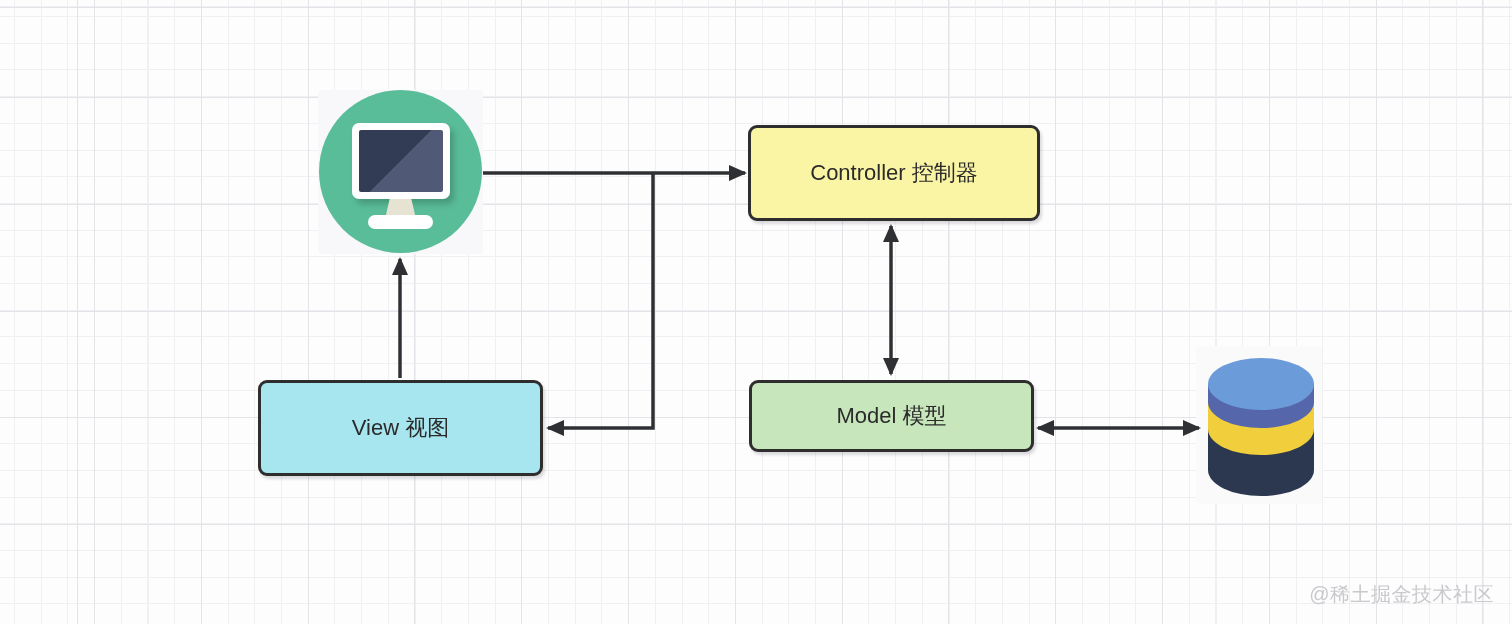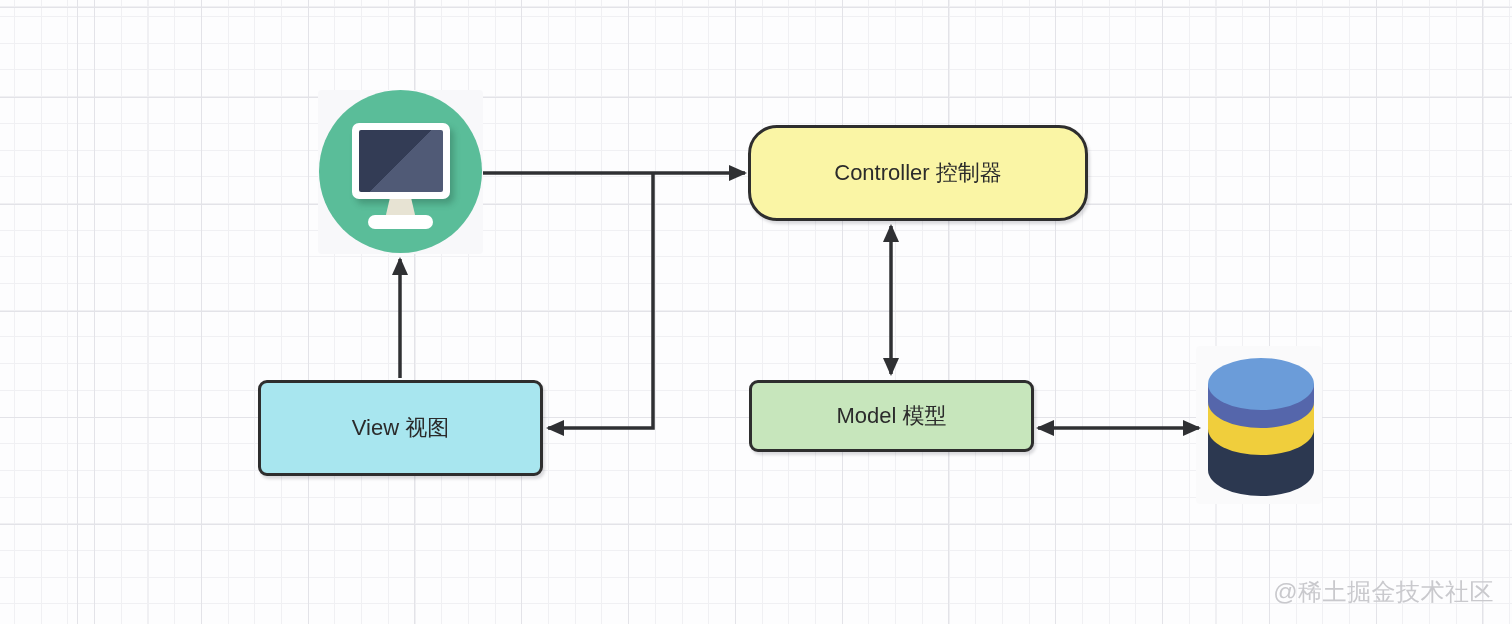--- a/index.html
+++ b/index.html
@@ -23,21 +23,21 @@
     position: absolute;
     border: 3px solid #2e2e2e;
     border-radius: 9px;
     display: flex;
     align-items: center;
     justify-content: center;
     font-size: 22px;
     color: #2b2b2b;
     box-shadow: 2px 3px 3px rgba(60,60,70,0.18);
   }
-  .node-controller { left: 748px; top: 125px; width: 340px; height: 96px; border-radius: 29px; }
+  .node-controller { left: 748px; top: 125px; width: 292px; height: 96px; }
   .node-view       { left: 258px; top: 380px; width: 285px; height: 96px; }
   .node-model      { left: 749px; top: 380px; width: 285px; height: 72px; }
 
   .icon-tile {
     position: absolute;
     border-radius: 4px;
   }
   .computer-tile { left: 318px; top: 90px; width: 165px; height: 164px; background: #f8f8fa; }
   .db-tile       { left: 1196px; top: 346px; width: 126px; height: 158px; background: #fafafb; }
 
@@ -69,21 +69,21 @@
     background: #ffffff;
     border-radius: 8px;
   }
 
   svg.edges { position: absolute; left: 0; top: 0; pointer-events: none; }
   .edge { fill: none; stroke-width: 3.5px; }
 
   .watermark {
     position: absolute;
     right: 18px; bottom: 16px;
-    font-size: 24px;
+    font-size: 20px;
     letter-spacing: 0.5px;
   }
 </style>
 </head>
 <body>
 
 <div class="canvas">
 
   <div class="icon-tile computer-tile">
     <div class="computer-circle" style="background: rgb(90, 189, 153);">

